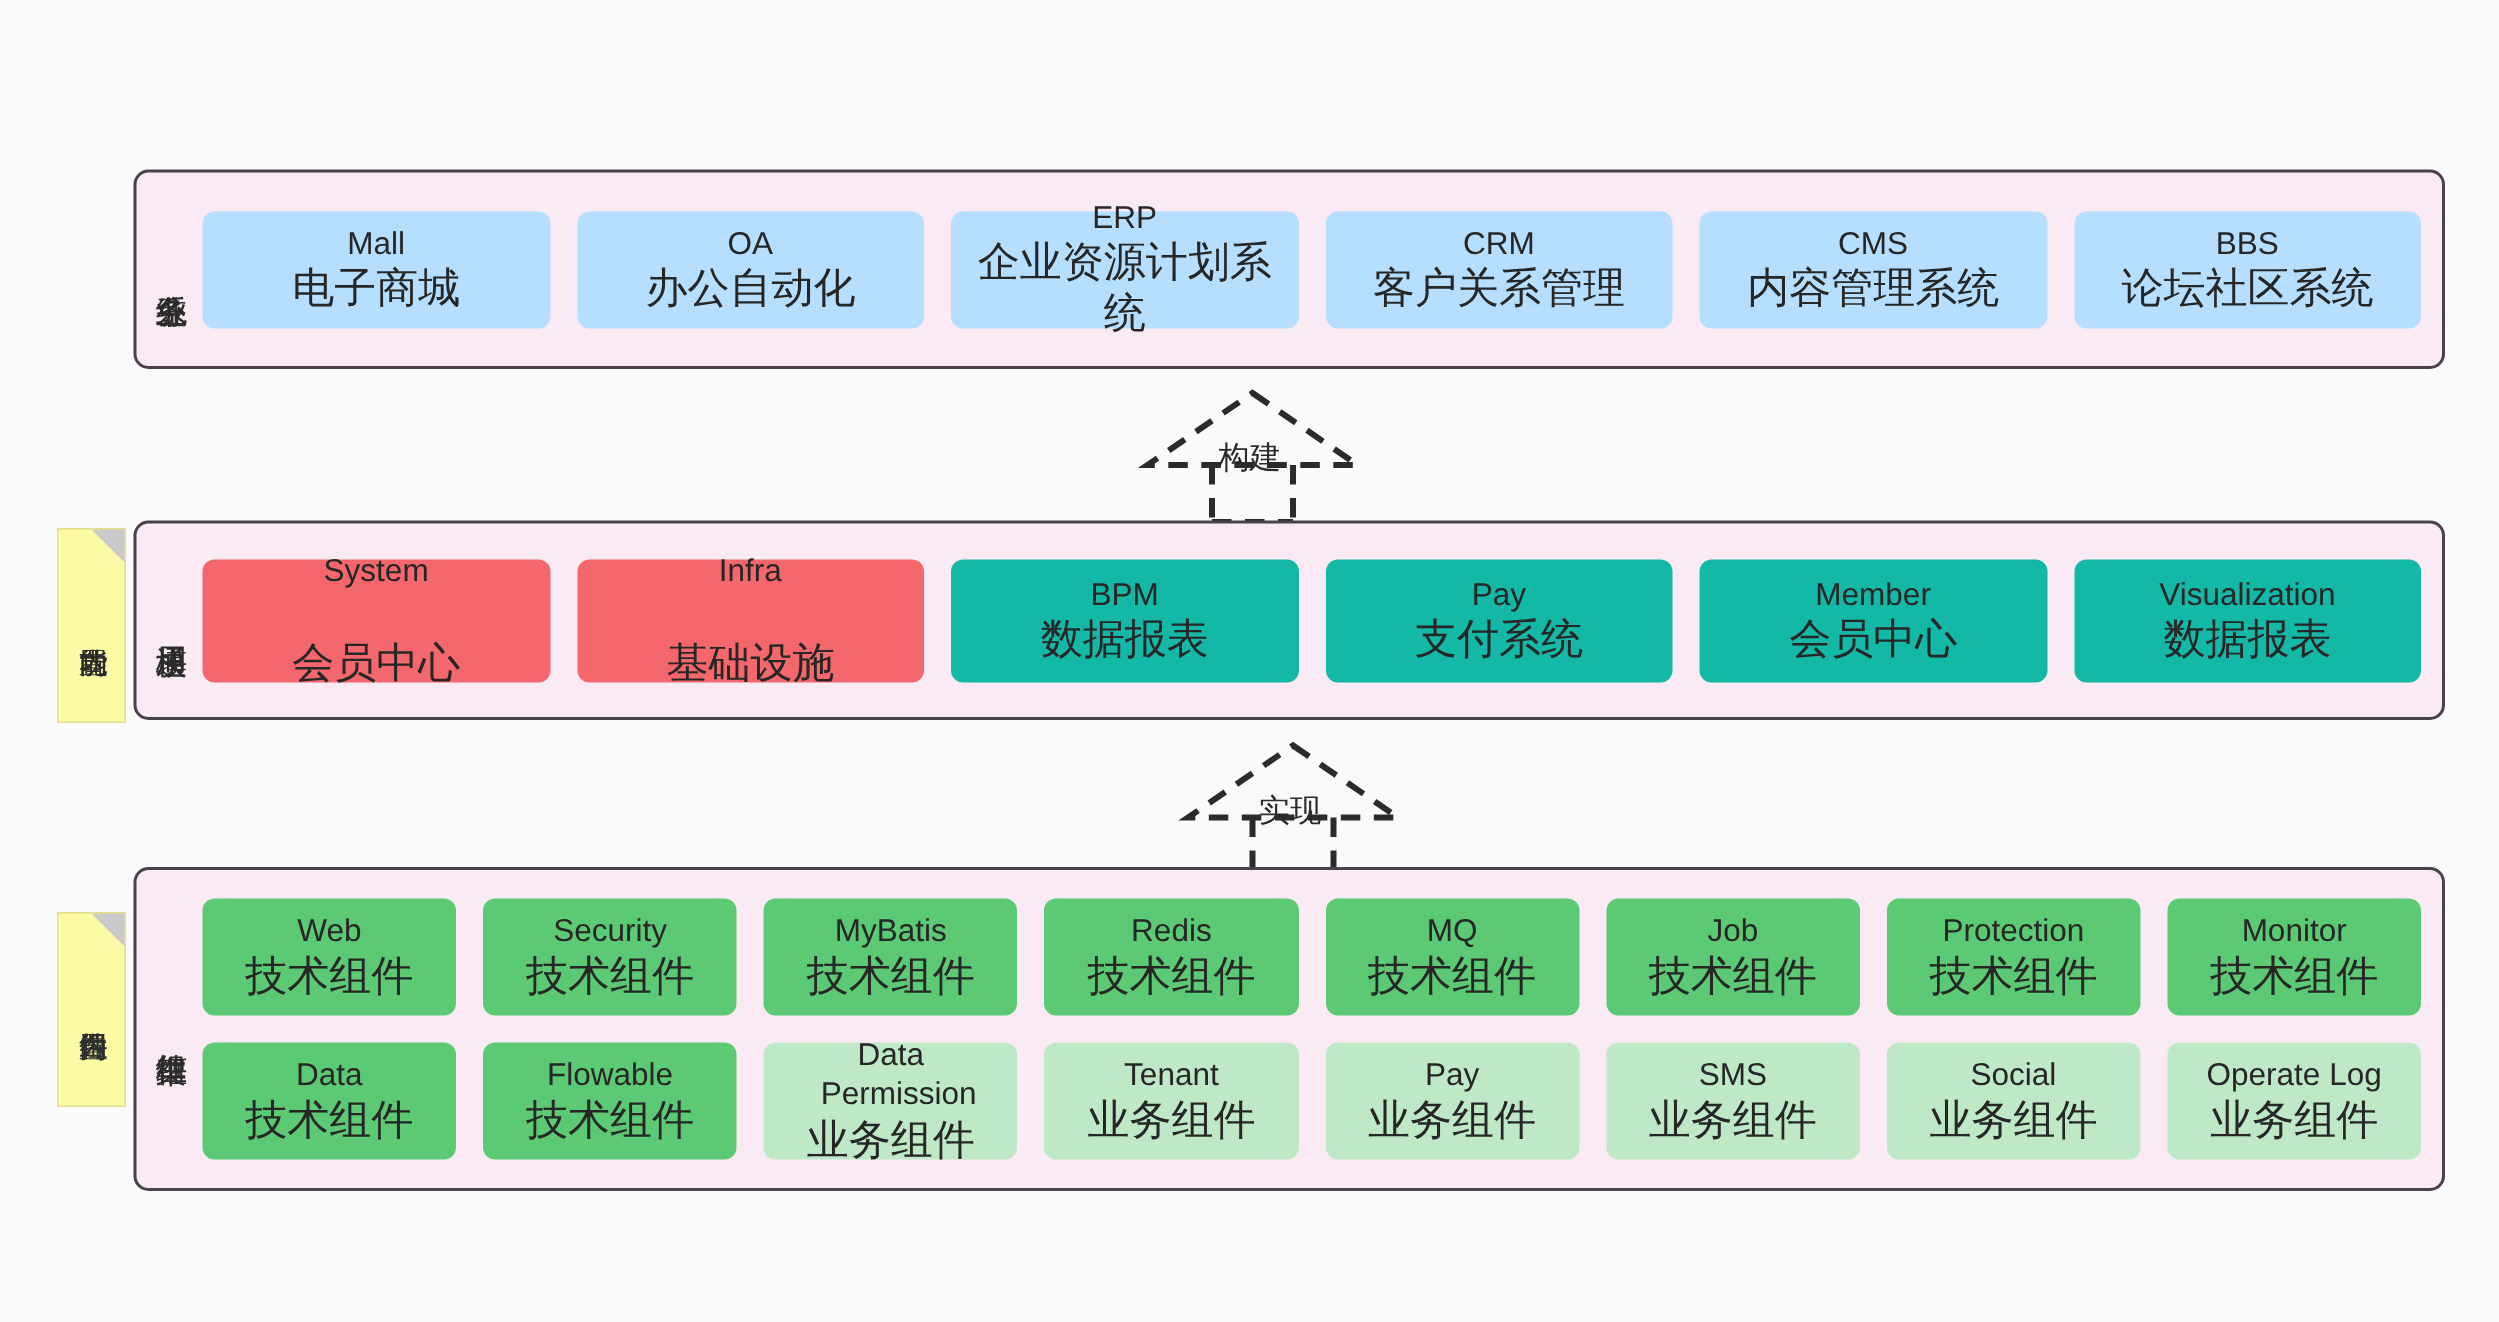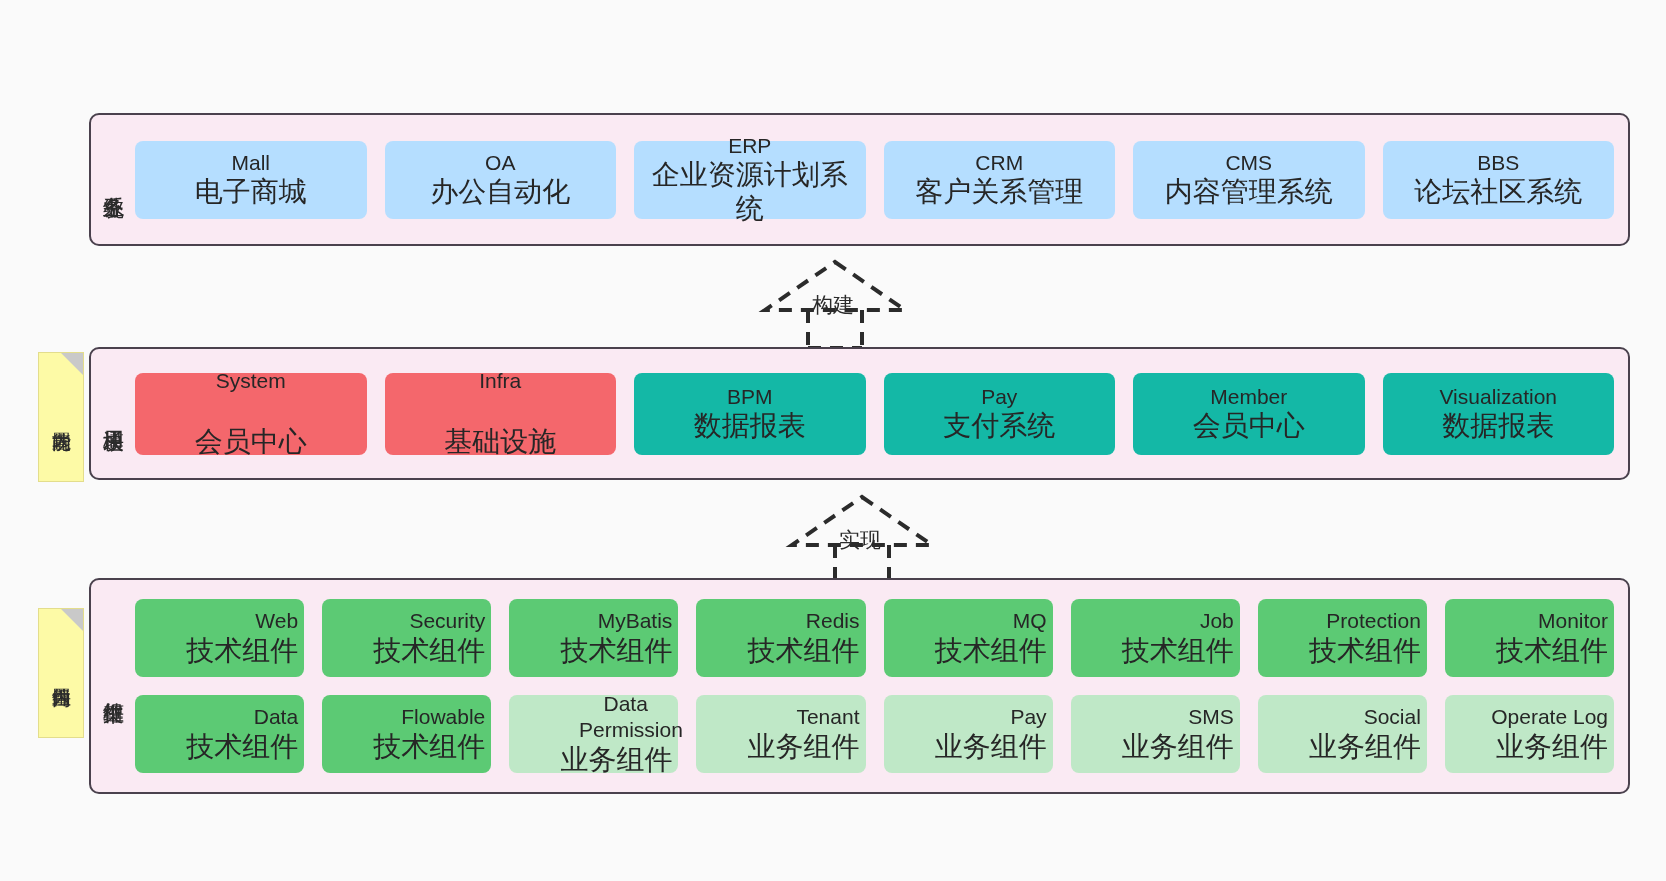--- a/index.html
+++ b/index.html
@@ -70,21 +70,21 @@
     color: #262626;
     line-height: 1.22;
     padding: 4px 6px;
     user-select: none;
   }
   .node .n-en { font-size: 21px; }
   .node .n-cn { font-size: 28px; }
 
   .h-biz   { height: 78px; }
   .h-mod   { height: 82px; }
-  .h-comp  { height: 78px; align-items: flex-end; }
+  .h-comp  { height: 78px; }
 
   
   .c-blue       { background: #b5deff; }
   .c-red        { background: #f4676c; gap: 32px; }
   .c-pink       { background: #14b8a6; }
   .c-green      { background: #5cca74; }
   .c-lightgreen { background: #bfe8c7; }
 
   
   .note {

